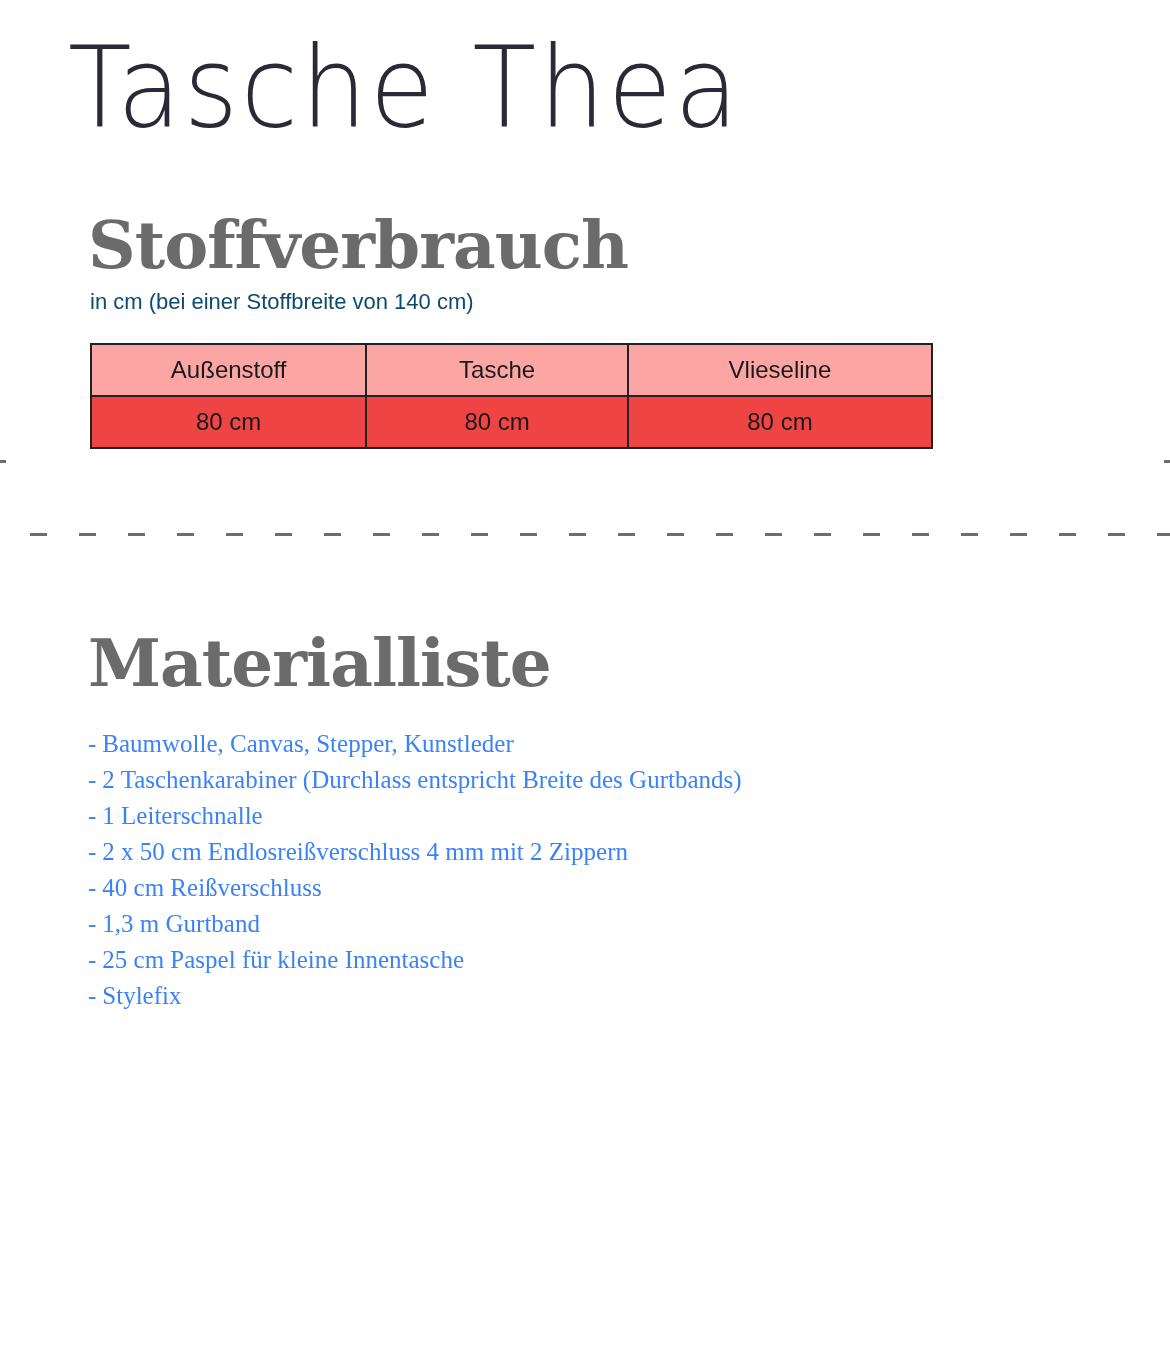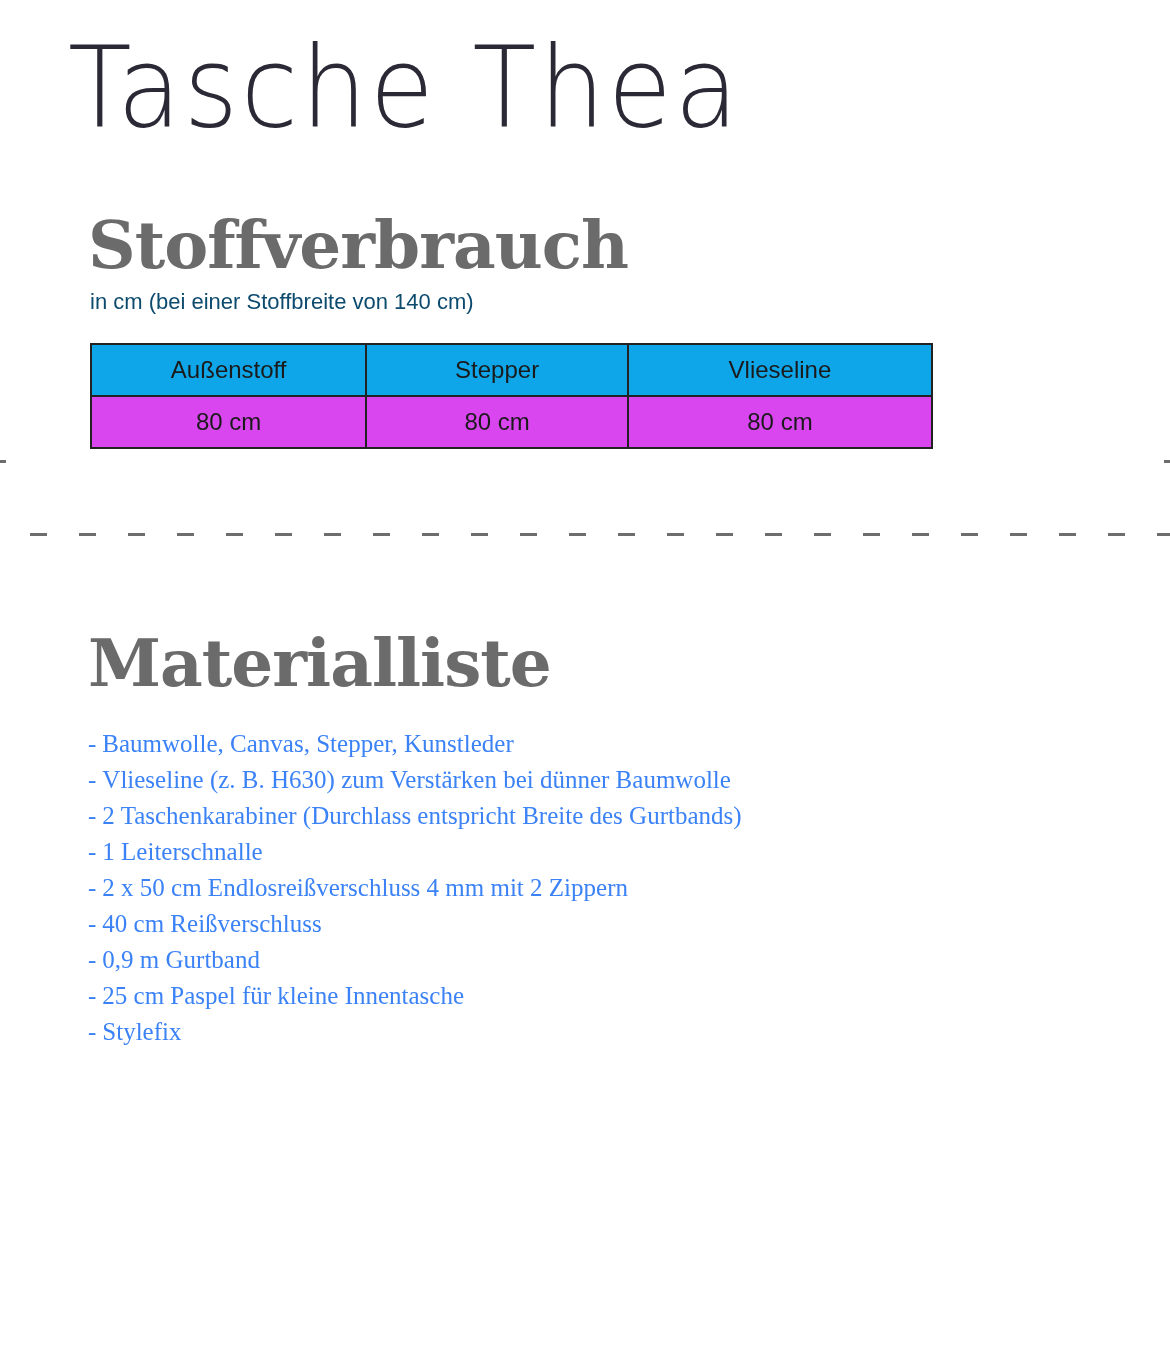--- a/index.html
+++ b/index.html
@@ -63,24 +63,24 @@
       color: #1a1a1a;
     }
     table.fabric th, table.fabric td {
       border: 2px solid #222222;
       text-align: center;
       font-weight: normal;
       height: 50px;
       padding: 0;
     }
     table.fabric th {
-      background: #0ea5e9;
+      background: #fca5a5;
     }
     table.fabric td {
-      background: #d946ef;
+      background: #ef4444;
     }
     .col-1 { width: 257px; }
     .col-2 { width: 244px; }
     .col-3 { width: 284px; }
     .edge-mark {
       position: absolute;
       top: 460px;
       width: 6px;
       height: 3px;
       background: #6d6d6d;
@@ -125,42 +125,41 @@
 
 <h1 class="title">Tasche Thea</h1>
 
 <h2 class="section-heading h-stoff">Stoffverbrauch</h2>
 <p class="subtitle">in cm (bei einer Stoffbreite von 140 cm)</p>
 
 <table class="fabric">
   <thead>
     <tr>
       <th class="col-1">Außenstoff</th>
-      <th class="col-2">Stepper</th>
+      <th class="col-2">Tasche</th>
       <th class="col-3">Vlieseline</th>
     </tr>
   </thead>
   <tbody>
     <tr>
       <td>80 cm</td>
       <td>80 cm</td>
       <td>80 cm</td>
     </tr>
   </tbody>
 </table>
 
 <div class="edge-mark edge-left"></div>
 <div class="edge-mark edge-right"></div>
 <div class="cut-line"></div>
 
 <h2 class="section-heading h-material">Materialliste</h2>
 
 <ul class="materials">
   <li><span class="dash">-</span><span>Baumwolle, Canvas, Stepper, Kunstleder</span></li>
-  <li><span class="dash">-</span><span>Vlieseline (z. B. H630) zum Verstärken bei dünner Baumwolle</span></li>
   <li><span class="dash">-</span><span>2 Taschenkarabiner (Durchlass entspricht Breite des Gurtbands)</span></li>
   <li><span class="dash">-</span><span>1 Leiterschnalle</span></li>
   <li><span class="dash">-</span><span>2 x 50 cm Endlosreißverschluss 4 mm mit 2 Zippern</span></li>
   <li><span class="dash">-</span><span>40 cm Reißverschluss</span></li>
-  <li><span class="dash">-</span><span>0,9 m Gurtband</span></li>
+  <li><span class="dash">-</span><span>1,3 m Gurtband</span></li>
   <li><span class="dash">-</span><span>25 cm Paspel für kleine Innentasche</span></li>
   <li><span class="dash">-</span><span>Stylefix</span></li>
 </ul>
 
 </body></html>

